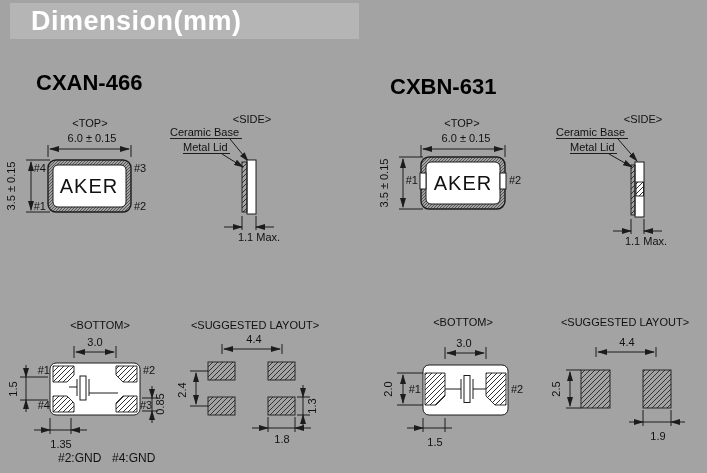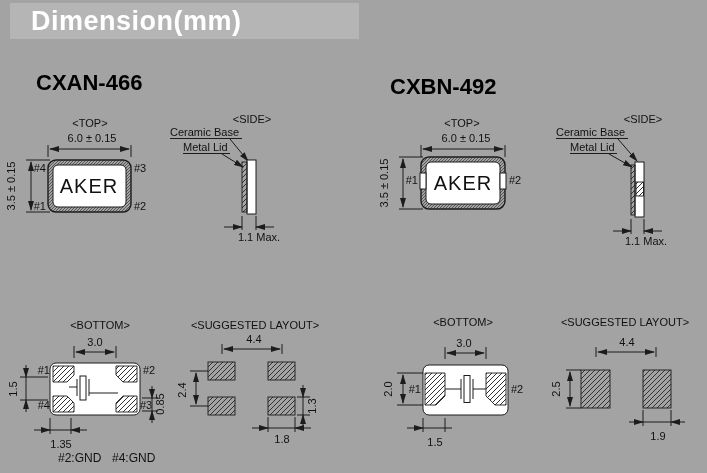--- a/index.html
+++ b/index.html
@@ -22,21 +22,21 @@
 </head>
 <body>
 
 <div class="page">
 
   <div class="header-bar">
     <span>Dimension(mm)</span>
   </div>
 
   <div class="sec-title sec-a">CXAN-466</div>
-  <div class="sec-title sec-b">CXBN-492</div>
+  <div class="sec-title sec-b">CXBN-631</div>
 
   <svg class="draw" width="707" height="473" viewBox="0 0 707 473">
     <defs>
       <pattern id="hatch" patternUnits="userSpaceOnUse" width="5" height="5">
         <path d="M0,5 L5,0 M-1,1 L1,-1 M4,6 L6,4" stroke="#333" stroke-width="1"></path>
       </pattern>
       <pattern id="ring" patternUnits="userSpaceOnUse" width="3" height="3">
         <path d="M0,3 L3,0 M-0.5,0.5 L0.5,-0.5 M2.5,3.5 L3.5,2.5" stroke="#444" stroke-width="0.8"></path>
       </pattern>
       <marker id="arr" viewBox="0 0 10 6" refX="9" refY="3" markerWidth="10" markerHeight="6" orient="auto-start-reverse" markerUnits="userSpaceOnUse">

